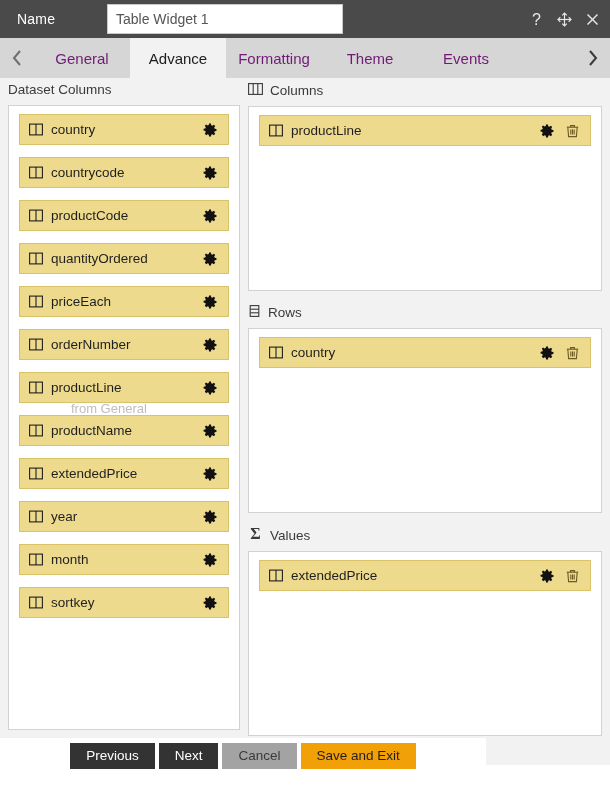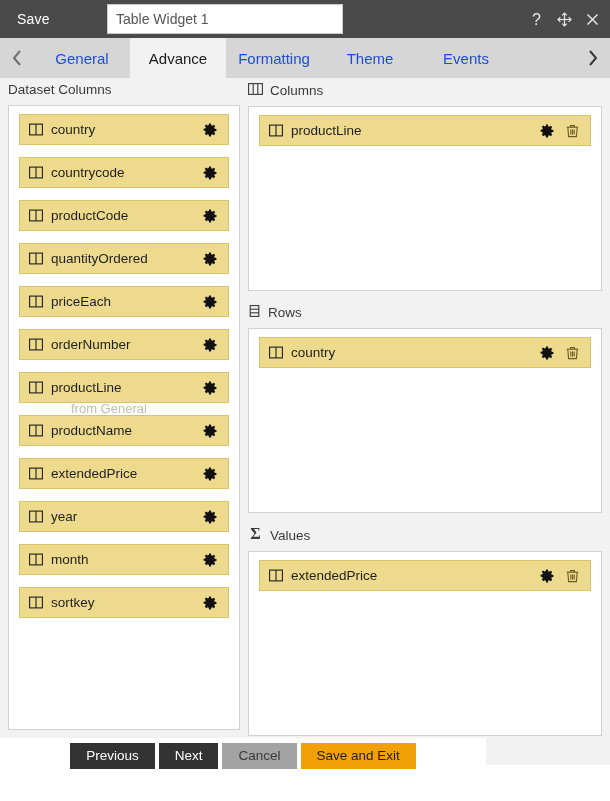--- a/index.html
+++ b/index.html
@@ -62,21 +62,21 @@
     width: 34px;
     display: flex; align-items: center; justify-content: center;
     cursor: pointer;
     background: #d6d6d6;
   }
   .tab-arrow.right { background: #d6d6d6; margin-left: auto; width: 36px; }
   .tab {
     flex: 0 0 auto;
     display: flex; align-items: center; justify-content: center;
     font-size: 15px;
-    color: #1d4ed8;
+    color: #701a75;
     background: #d6d6d6;
     cursor: pointer;
     padding: 0 10px;
     min-width: 96px;
   }
   .tab.active {
     background: #f2f2f2;
     color: #1c1c1c;
   }
 
@@ -180,21 +180,21 @@
   .btn-light { background: #a3a3a3; color: #3a3a3a; }
   .btn-accent { background: #f2a007; color: #1f1f1f; }
   .btn + .btn { margin-left: 4px; }
 </style>
 </head>
 <body>
 
 <div id="app">
 
   <div class="titlebar">
-    <span class="title-label">Save</span>
+    <span class="title-label">Name</span>
     <input class="name-input" type="text" value="Table Widget 1" style="">
     <div class="title-icons">
       <span class="ticon">
         <svg width="17" height="17" viewBox="0 0 17 17">
           <text x="8.5" y="13.5" text-anchor="middle" font-family="Liberation Sans, sans-serif" font-size="16" fill="#e8e8e8">?</text>
         </svg>
       </span>
       <span class="ticon">
         <svg width="17" height="17" viewBox="0 0 17 17" stroke="#e8e8e8" stroke-width="1.2" fill="none">
           <line x1="8.5" y1="2" x2="8.5" y2="15"></line>

